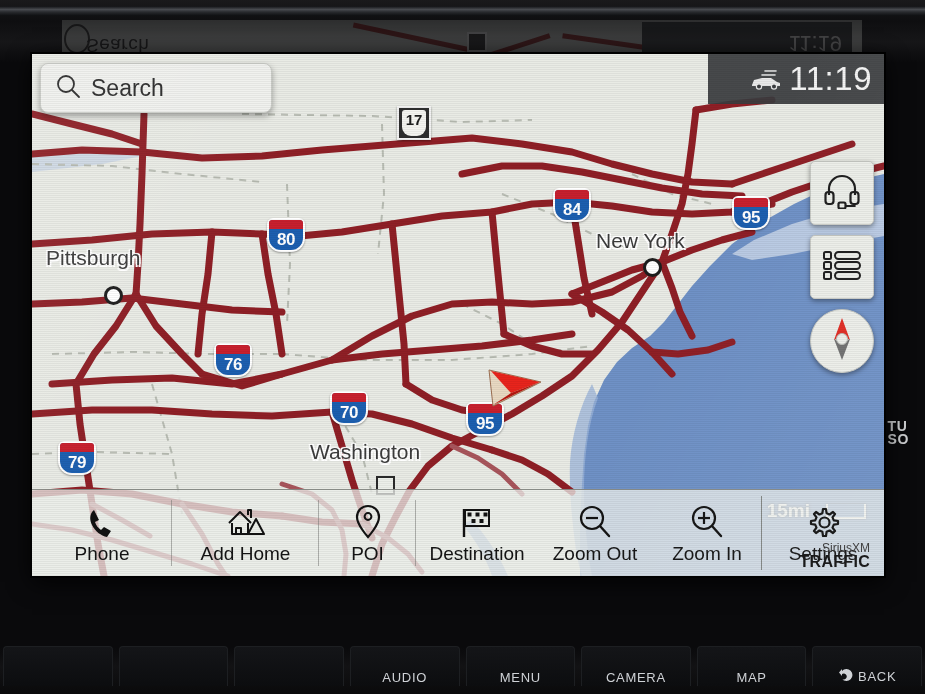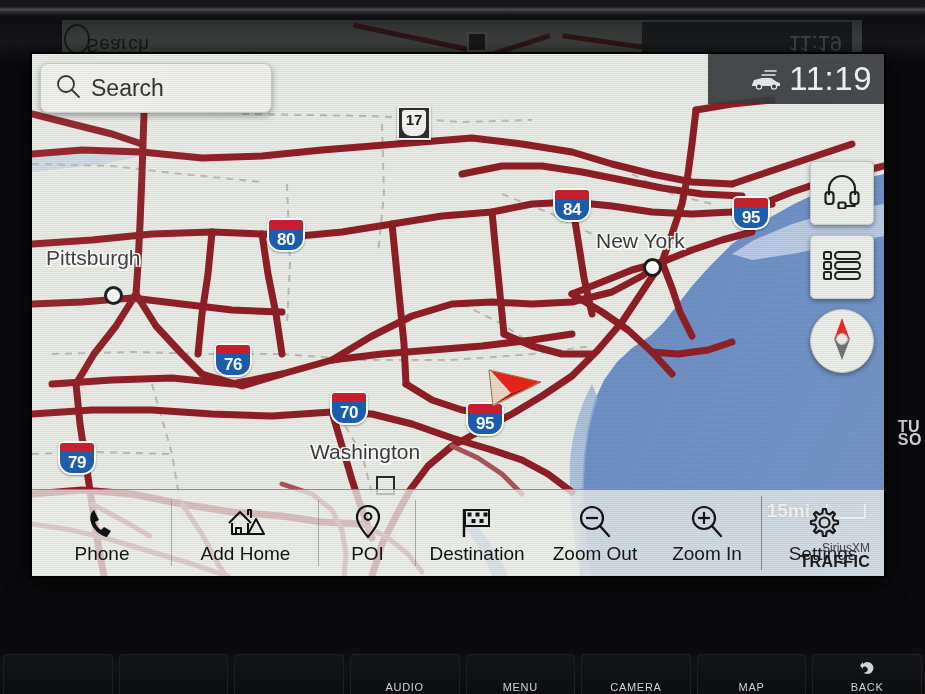--- a/index.html
+++ b/index.html
@@ -46,33 +46,33 @@
   .reflect .rroad{position:absolute;background:#8d2b2b;height:5px;}
   .reflect .rshield{position:absolute;width:16px;height:16px;background:#333;border:2px solid #e9e9e9;}
 
   
   #hardkeys{
     position:absolute;left:0;right:0;bottom:0;height:46px;
     display:flex;align-items:flex-end;
     background:linear-gradient(180deg,#0a0a0c 0%,#121214 40%,#0a0a0b 100%);
   }
   .hk{
-    position:relative;flex:1;height:38px;margin:0 3px;
+    position:relative;flex:1;height:38px;margin:8px 3px;
     border:1px solid #1d1f22;border-bottom:none;border-radius:4px 4px 0 0;
     background:linear-gradient(180deg,#141518 0%,#0c0d0f 100%);
-    color:#cfd2d6;font-size:11px;letter-spacing:.7px;
+    color:#cfd2d6;font-size:13px;letter-spacing:.7px;
     display:flex;align-items:flex-end;justify-content:center;padding-bottom:1px;
     overflow:hidden;white-space:nowrap;
   }
   .hk.blank{color:transparent;}
-  .hk .bk{display:flex;align-items:center;gap:4px;flex-direction:column;}
+  .hk .bk{display:flex;align-items:center;gap:4px;}
 
   
   .bezel-label{
-    position:absolute;right:3px;color:#e2e4e6;font-size:16px;font-weight:bold;
+    position:absolute;right:16px;color:#e2e4e6;font-size:14px;font-weight:bold;
     letter-spacing:.6px;line-height:13px;text-align:left;opacity:.9;margin-left:41px;
   }
 
   
   #screen{
     position:absolute;left:32px;top:54px;width:852px;height:522px;
     overflow:hidden;background:#e8e9e4;
     box-shadow:0 0 0 2px #000, 0 6px 22px rgba(0,0,0,.9);
   }
   

